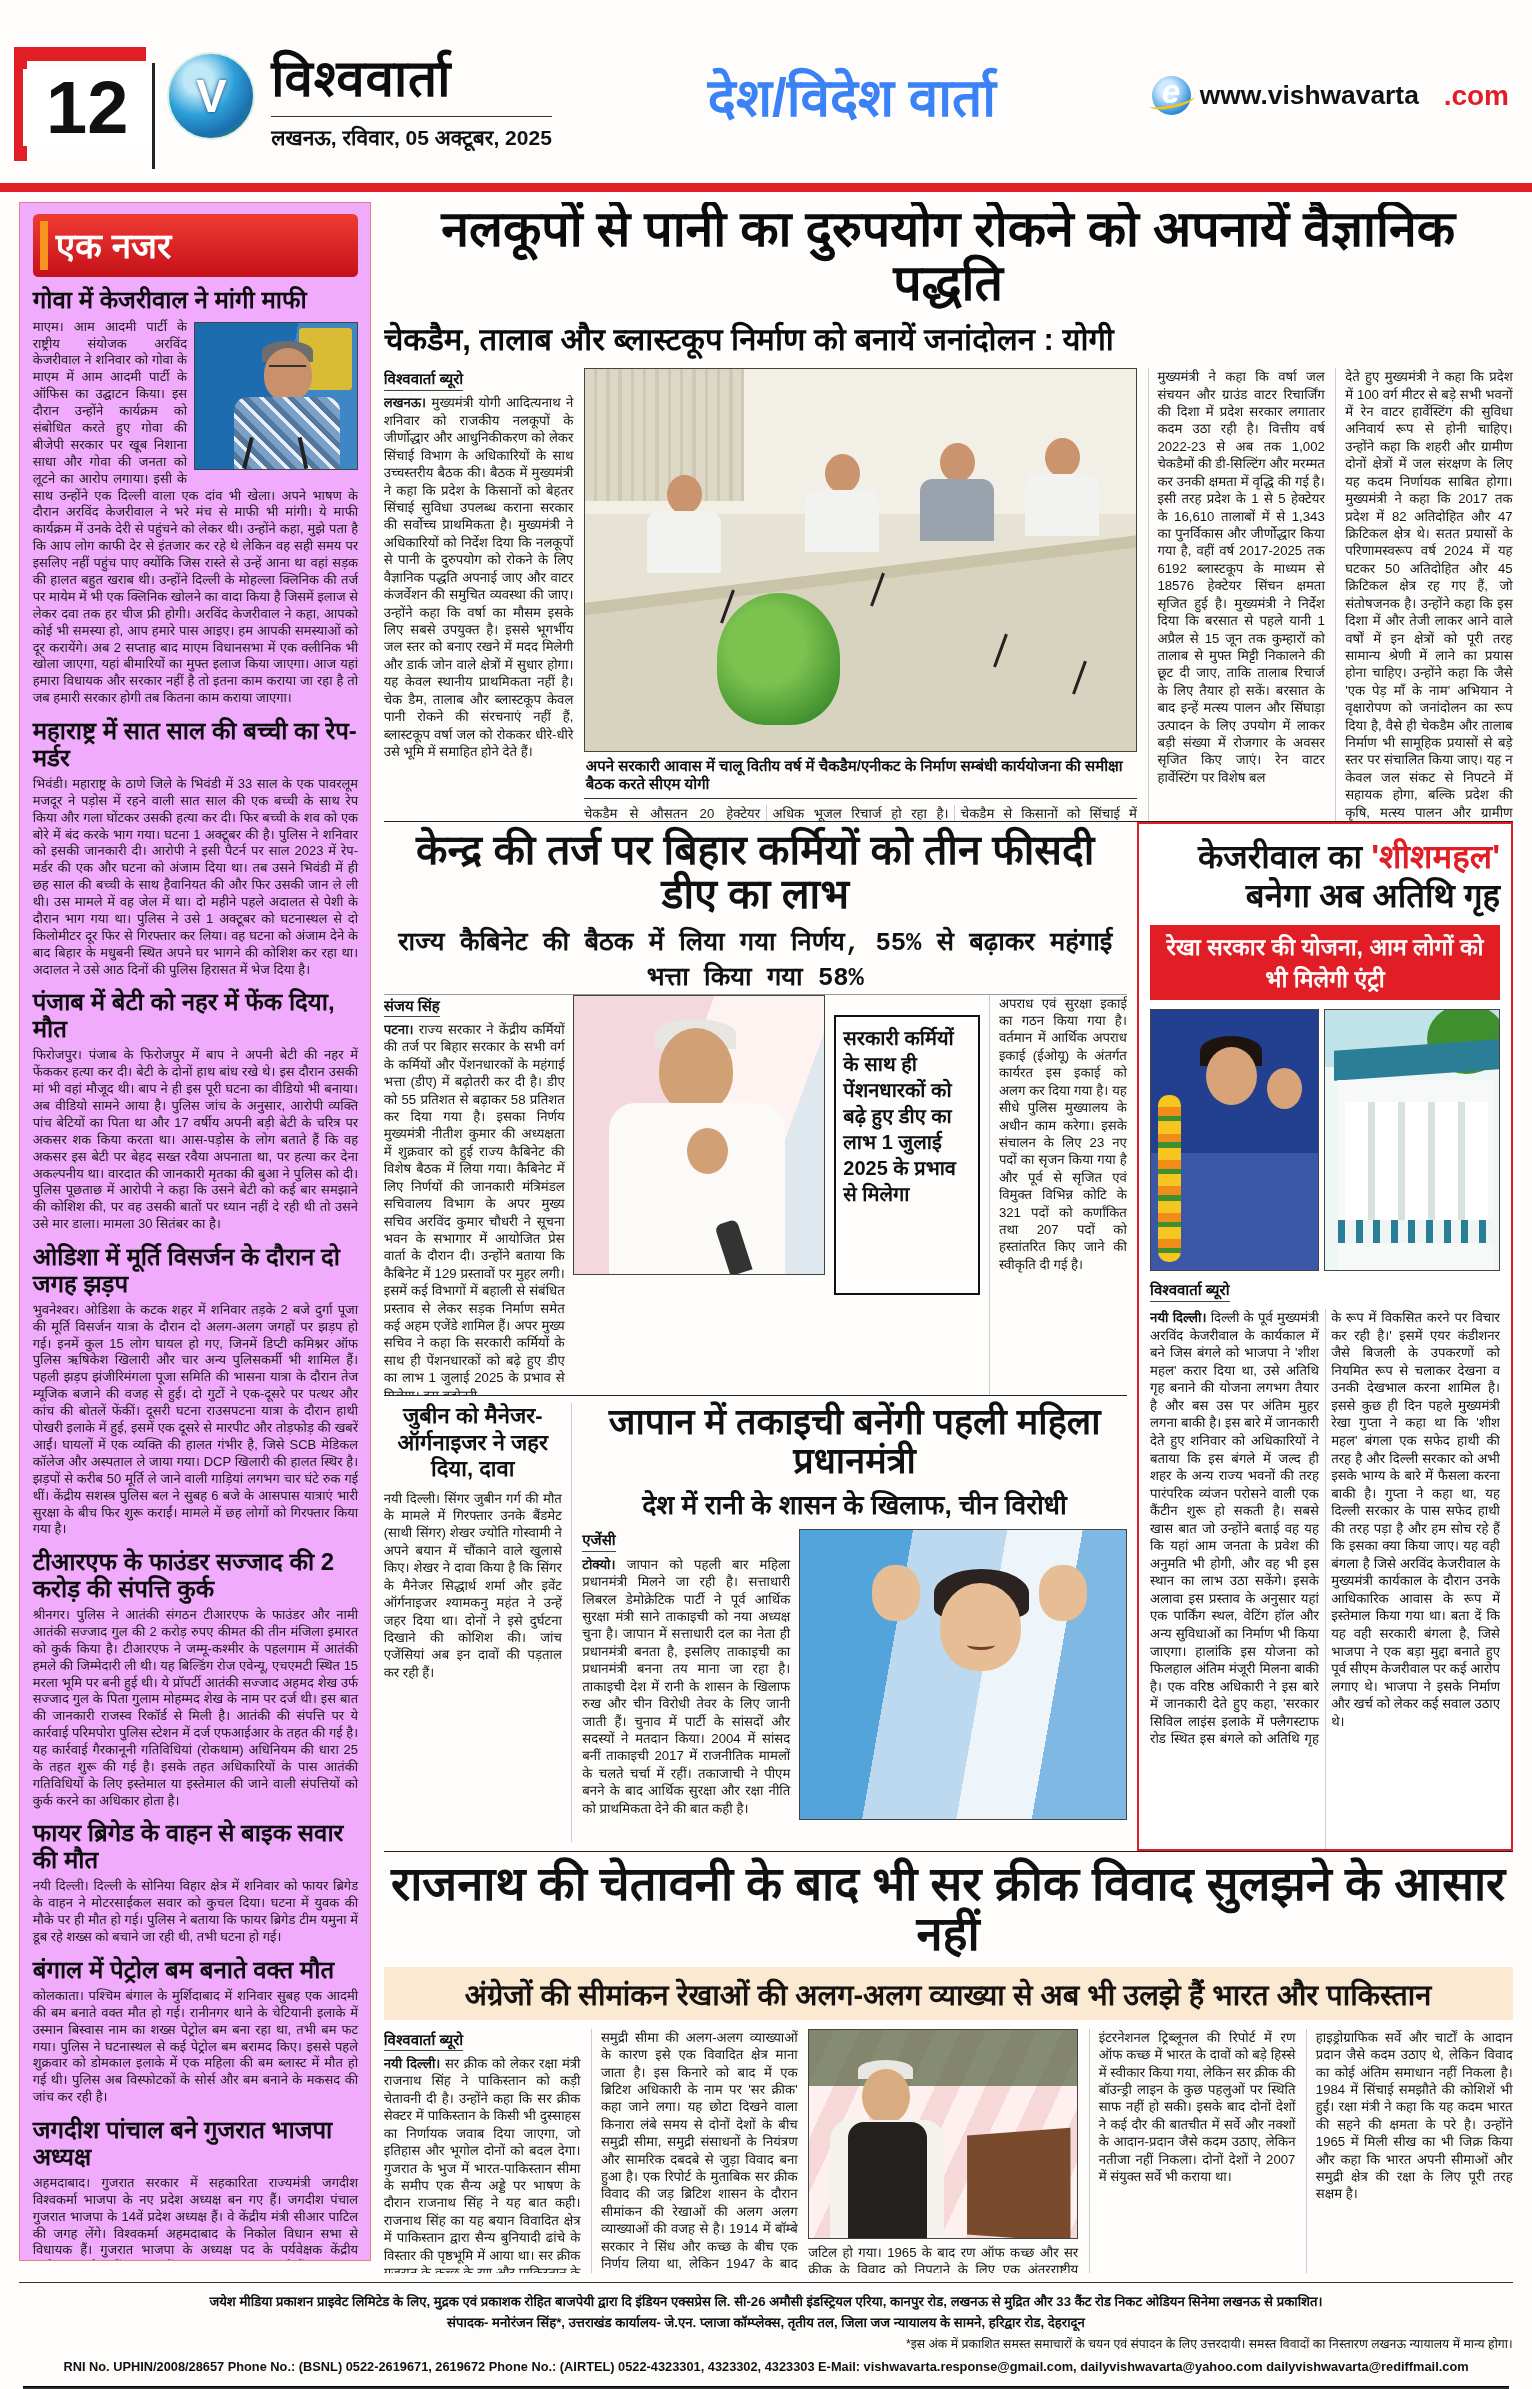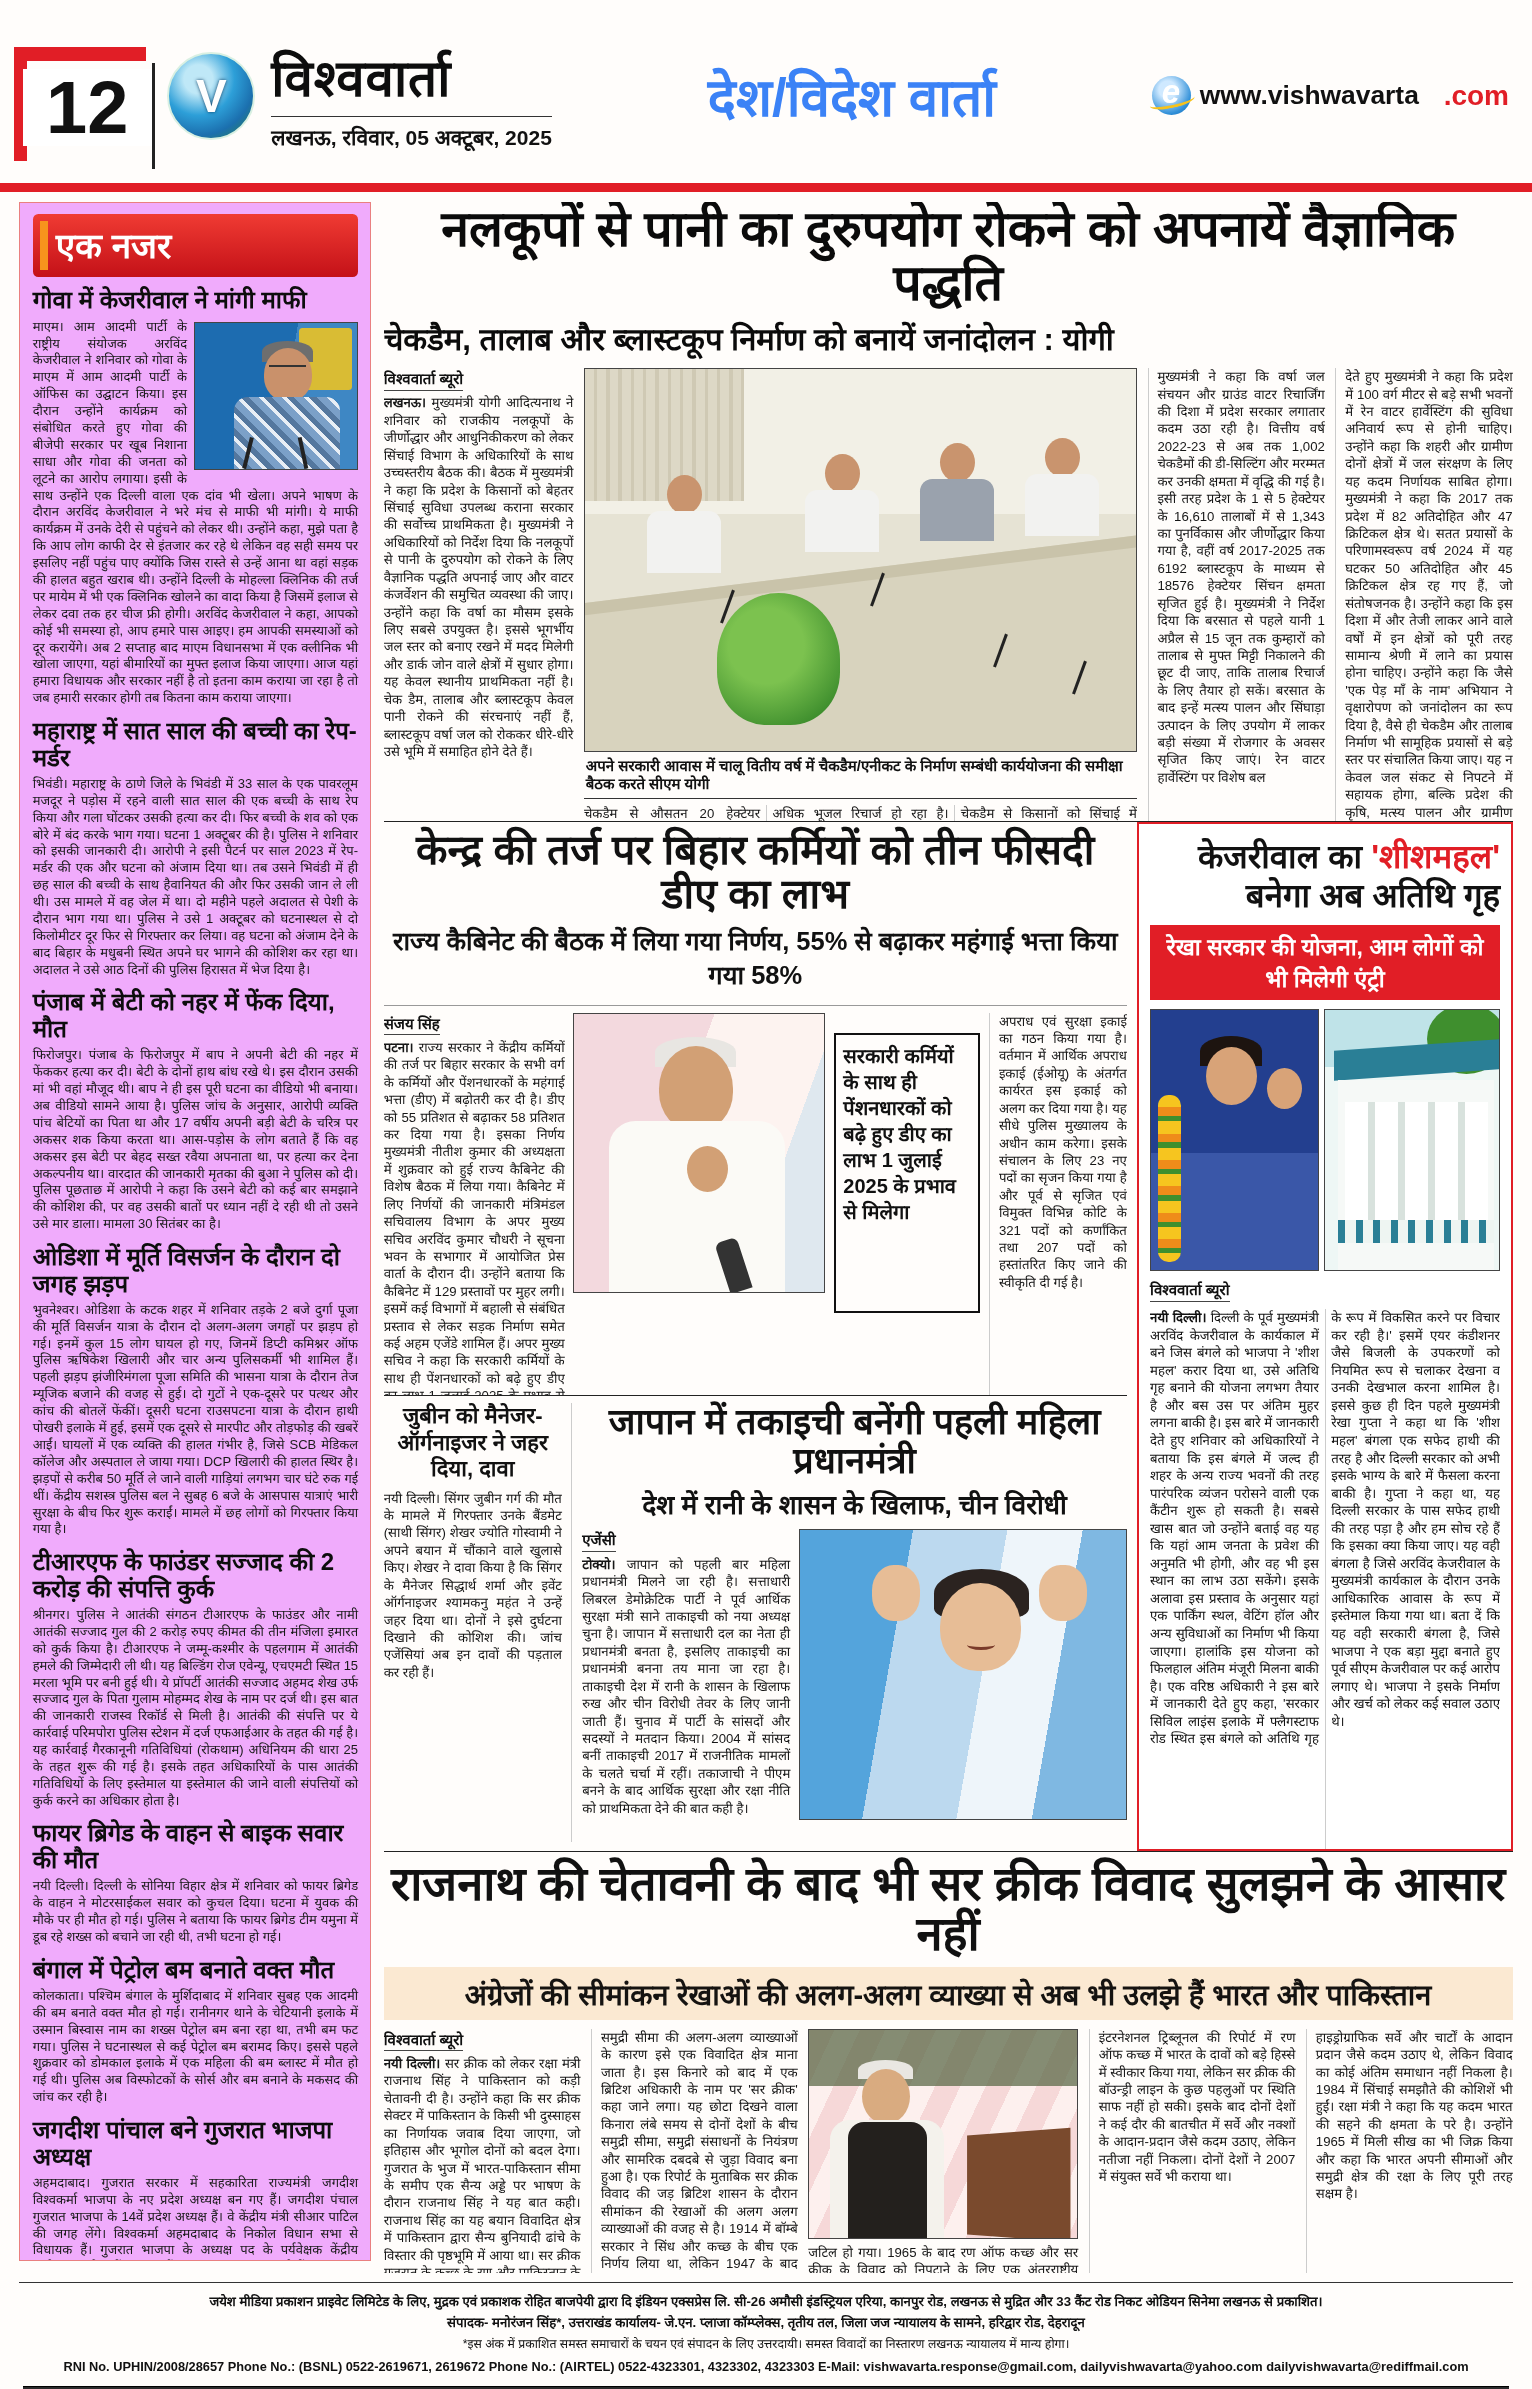--- a/index.html
+++ b/index.html
@@ -75,21 +75,21 @@
   .person .ph{width:35px;height:39px;border-radius:50%;background:#c9946e;margin:0 auto;}
   .person .pb{width:74px;height:62px;border-radius:12.3px 12.3px 0 0;background:#f2f2f0;margin-top:-3.5px;}
   .mic{position:absolute;width:2.6px;height:35px;background:#222;transform:rotate(20deg);}
   .lead-c5,.lead-c6{width:181px;border-left:0.9px solid #ccc;padding-left:8.8px;}
   .lead-bottom{margin-top:5.3px;column-count:3;column-gap:12.3px;column-rule:0.9px solid #ccc;height:155px;overflow:hidden;}
   
   .mid-flex{display:flex;gap:10.6px;border-bottom:1.8px solid #222;}
   .left-stack{width:745px;}
   .bihar{border-bottom:1.8px solid #222;height:574px;overflow:hidden;padding-top:5.3px;}
   .bihar-h2{font-size:41px;font-weight:bold;text-align:center;line-height:1.05;margin:1.8px 0 7px 0;}
-  .bihar-sub{font-size:25.5px;font-weight:bold;text-align:center;margin-bottom:7px;border-bottom:0.9px solid #999;padding-bottom:14px;}
+  .bihar-sub{font-size:25.5px;font-weight:bold;text-align:center;border-bottom:0.9px solid #999;padding-bottom:1px;font-family:Liberation Mono, monospace;}
   .bihar-row{display:flex;gap:8.8px;}
   .bihar-c1{width:181px;}
   .nitish-photo{width:252px;height:280px;background:linear-gradient(110deg,#f3d9de 0 40%,#fdf3f0 40% 75%,#dfe8ef 75%);}
   .nit-head{position:absolute;left:85px;top:32px;width:74px;height:85px;border-radius:50% 50% 46% 46%;background:#d2a075;}
   .nit-hair{position:absolute;left:81px;top:23px;width:81px;height:30px;border-radius:50% 50% 0 0;background:#e8e6e2;}
   .nit-body{position:absolute;left:35px;top:107px;width:176px;height:176px;border-radius:26.4px 26.4px 0 0;background:#fbfaf6;}
   .nit-hand{position:absolute;left:113px;top:132px;width:41px;height:46px;border-radius:50%;background:#d2a075;}
   .nit-mic{position:absolute;left:148px;bottom:0;width:23px;height:53px;background:#333;border-radius:7px 7px 0 0;transform:rotate(-18deg);}
   .pullquote{width:146px;border:2.2px solid #111;padding:8.8px 7px;font-size:20px;font-weight:bold;line-height:1.3;height:280px;overflow:hidden;margin-top:20px;}
   .bihar-cr{flex:1;border-left:0.9px solid #ccc;padding-left:8.8px;}
@@ -143,21 +143,21 @@
   .raj-army{position:absolute;left:0;top:0;right:0;height:56px;background:#5c6b4a;opacity:.75;}
   .raj-head{position:absolute;left:53px;top:39px;width:48px;height:55px;border-radius:50%;background:#d9ab80;}
   .raj-cap{position:absolute;left:49px;top:30px;width:55px;height:19.4px;border-radius:50% 50% 0 0;background:#e9e7e2;}
   .raj-body{position:absolute;left:21px;top:90px;width:114px;height:120px;border-radius:19.4px 19.4px 0 0;background:#f4f2ec;}
   .raj-vest{position:absolute;left:39px;top:92px;width:79px;height:118px;border-radius:16px 16px 0 0;background:#23201d;}
   .raj-podium{position:absolute;right:8.8px;bottom:0;width:106px;height:106px;background:#7a4a2d;transform:perspective(176px) rotateY(-14deg);}
   
   .foot{border-top:1.8px solid #333;margin:8.8px 19.4px 0 19.4px;padding-top:8.8px;text-align:center;}
   .foot-l1{font-size:13.2px;font-weight:bold;}
   .foot-l2{font-size:13.2px;font-weight:bold;margin-top:3.5px;}
-  .foot-l3{font-size:12.3px;margin-top:3.5px;}
+  .foot-l3{font-size:12.3px;margin-top:3.5px;text-align:right;}
   .foot-l4{font-size:12.8px;font-weight:bold;margin-top:7px;}
   .black-bar{height:7px;background:#2a2a2a;margin:12.3px 3.5px 8.8px 3.5px;border-top:0.9px solid #000;}
 </style>
 </head>
 <body>
 
 <div class="page">
 
   <header class="hdr">
     <div class="pn-block">

